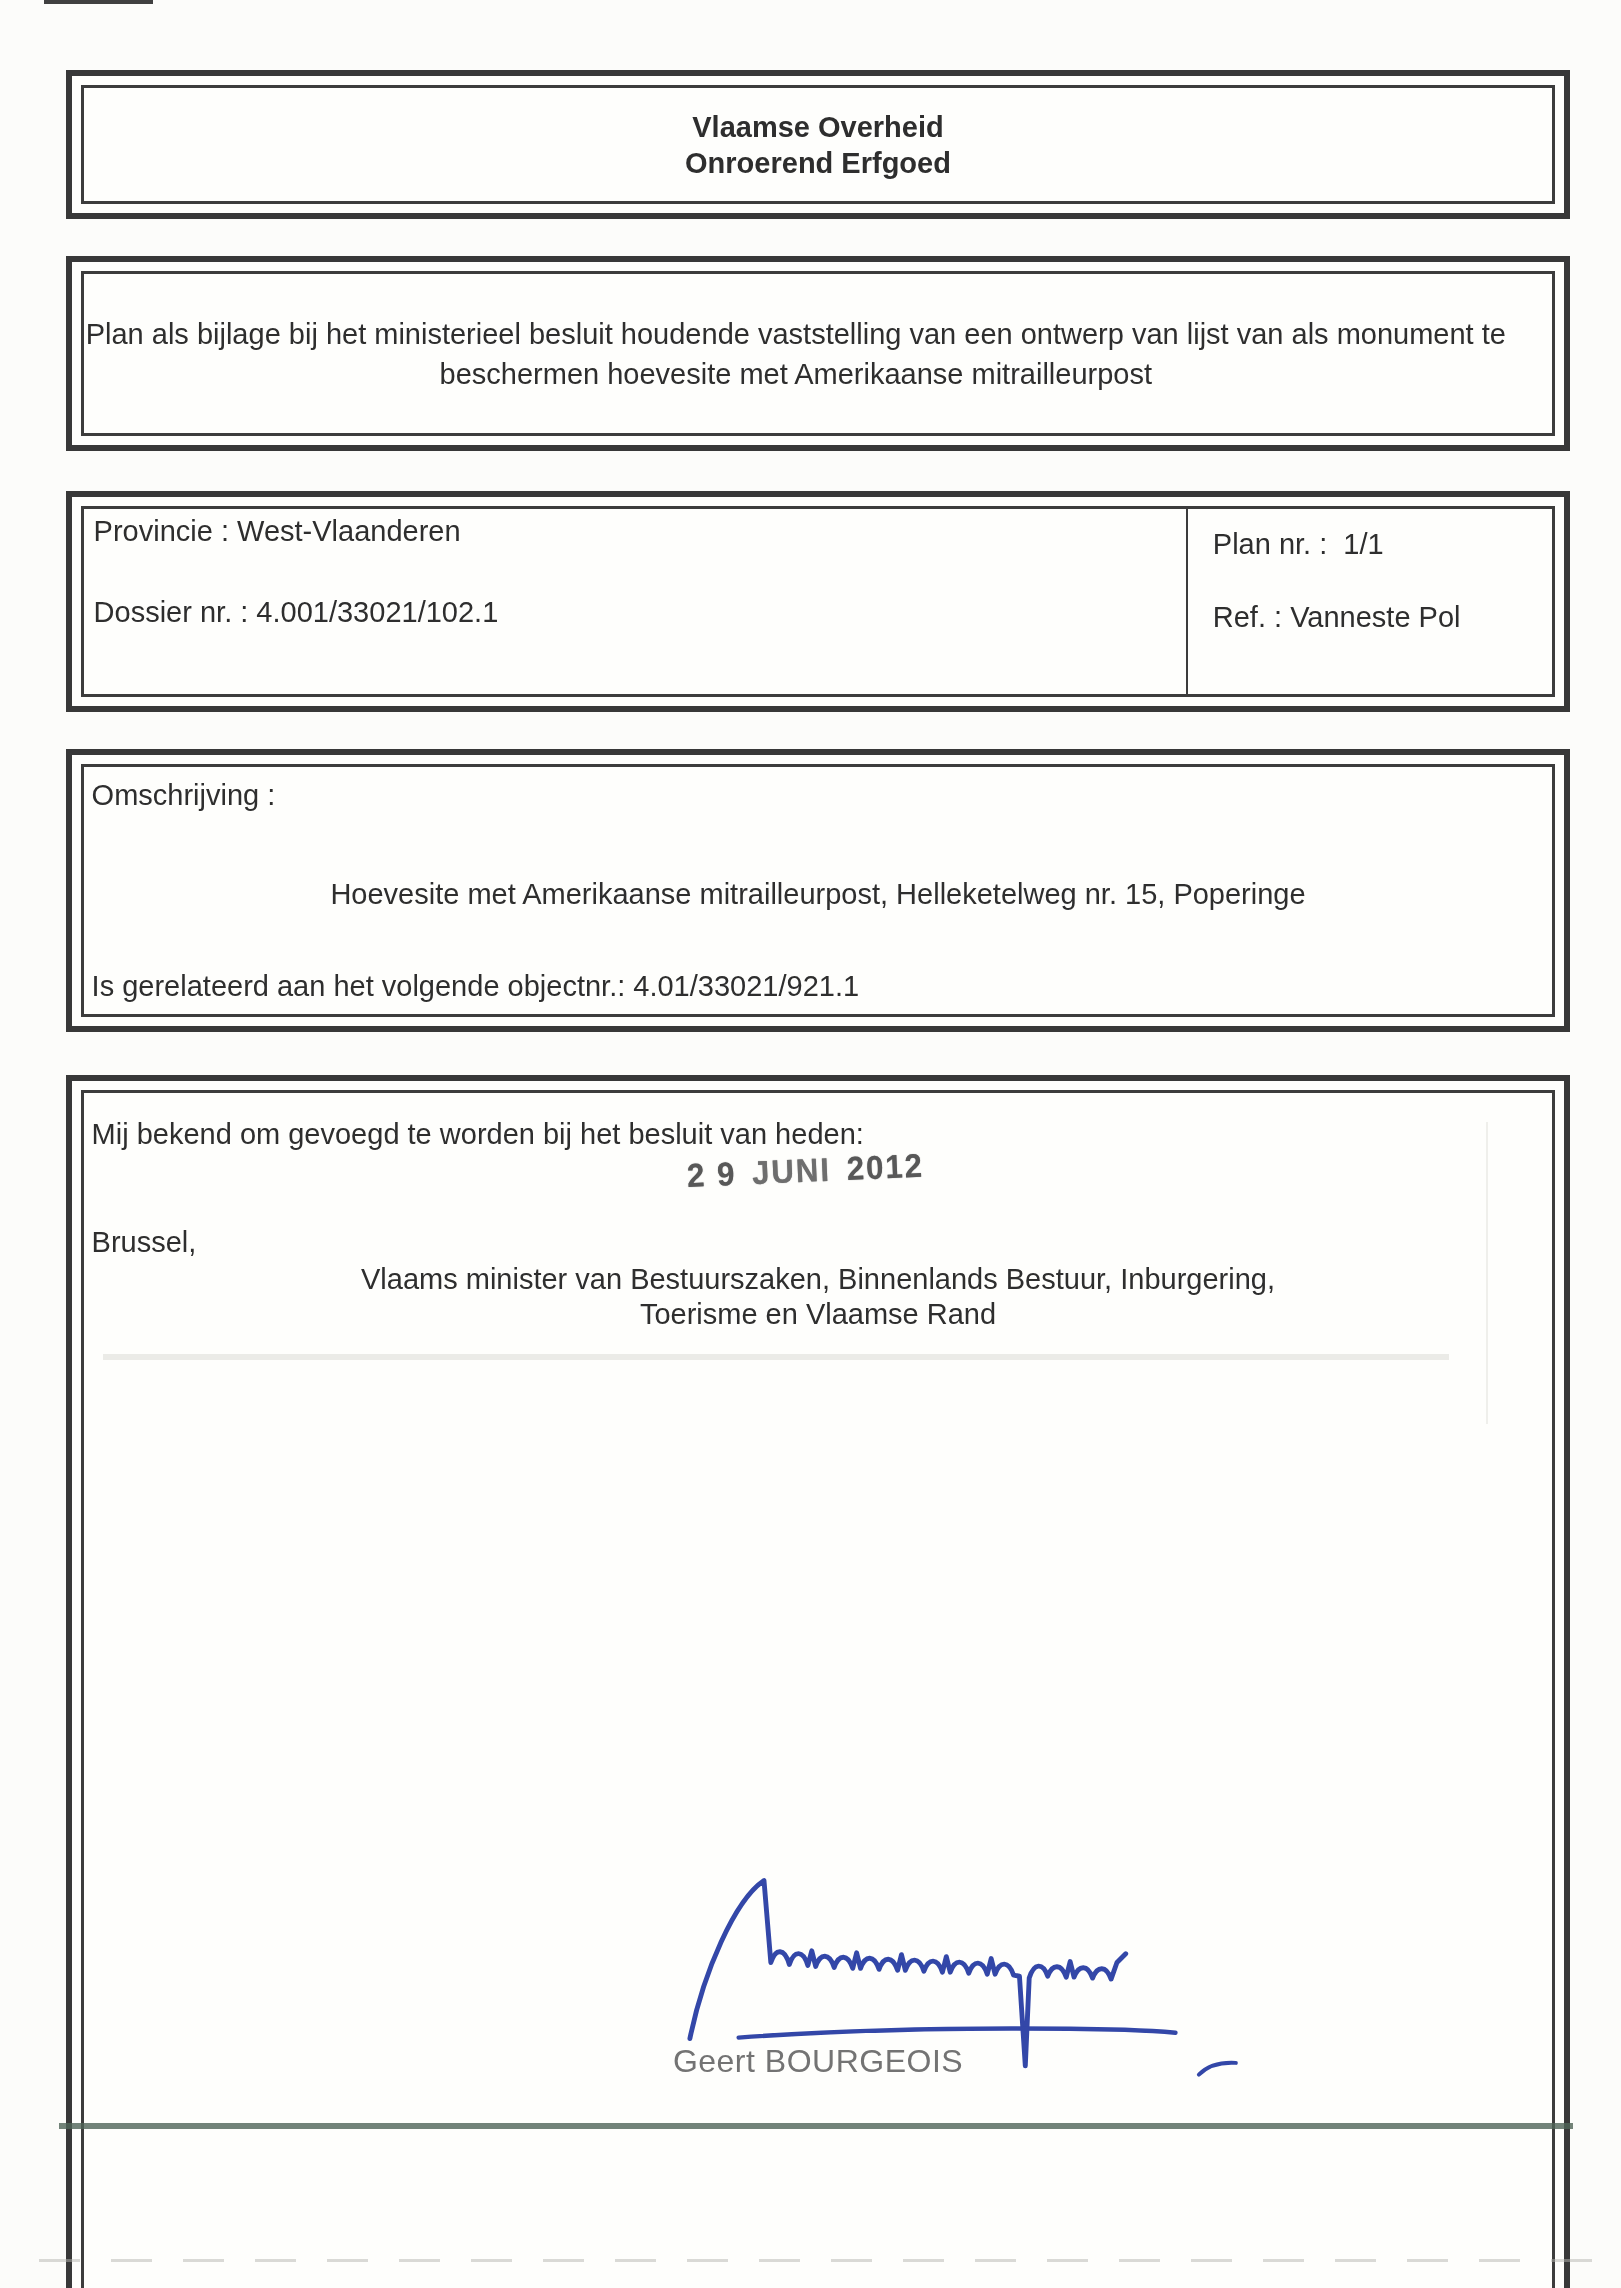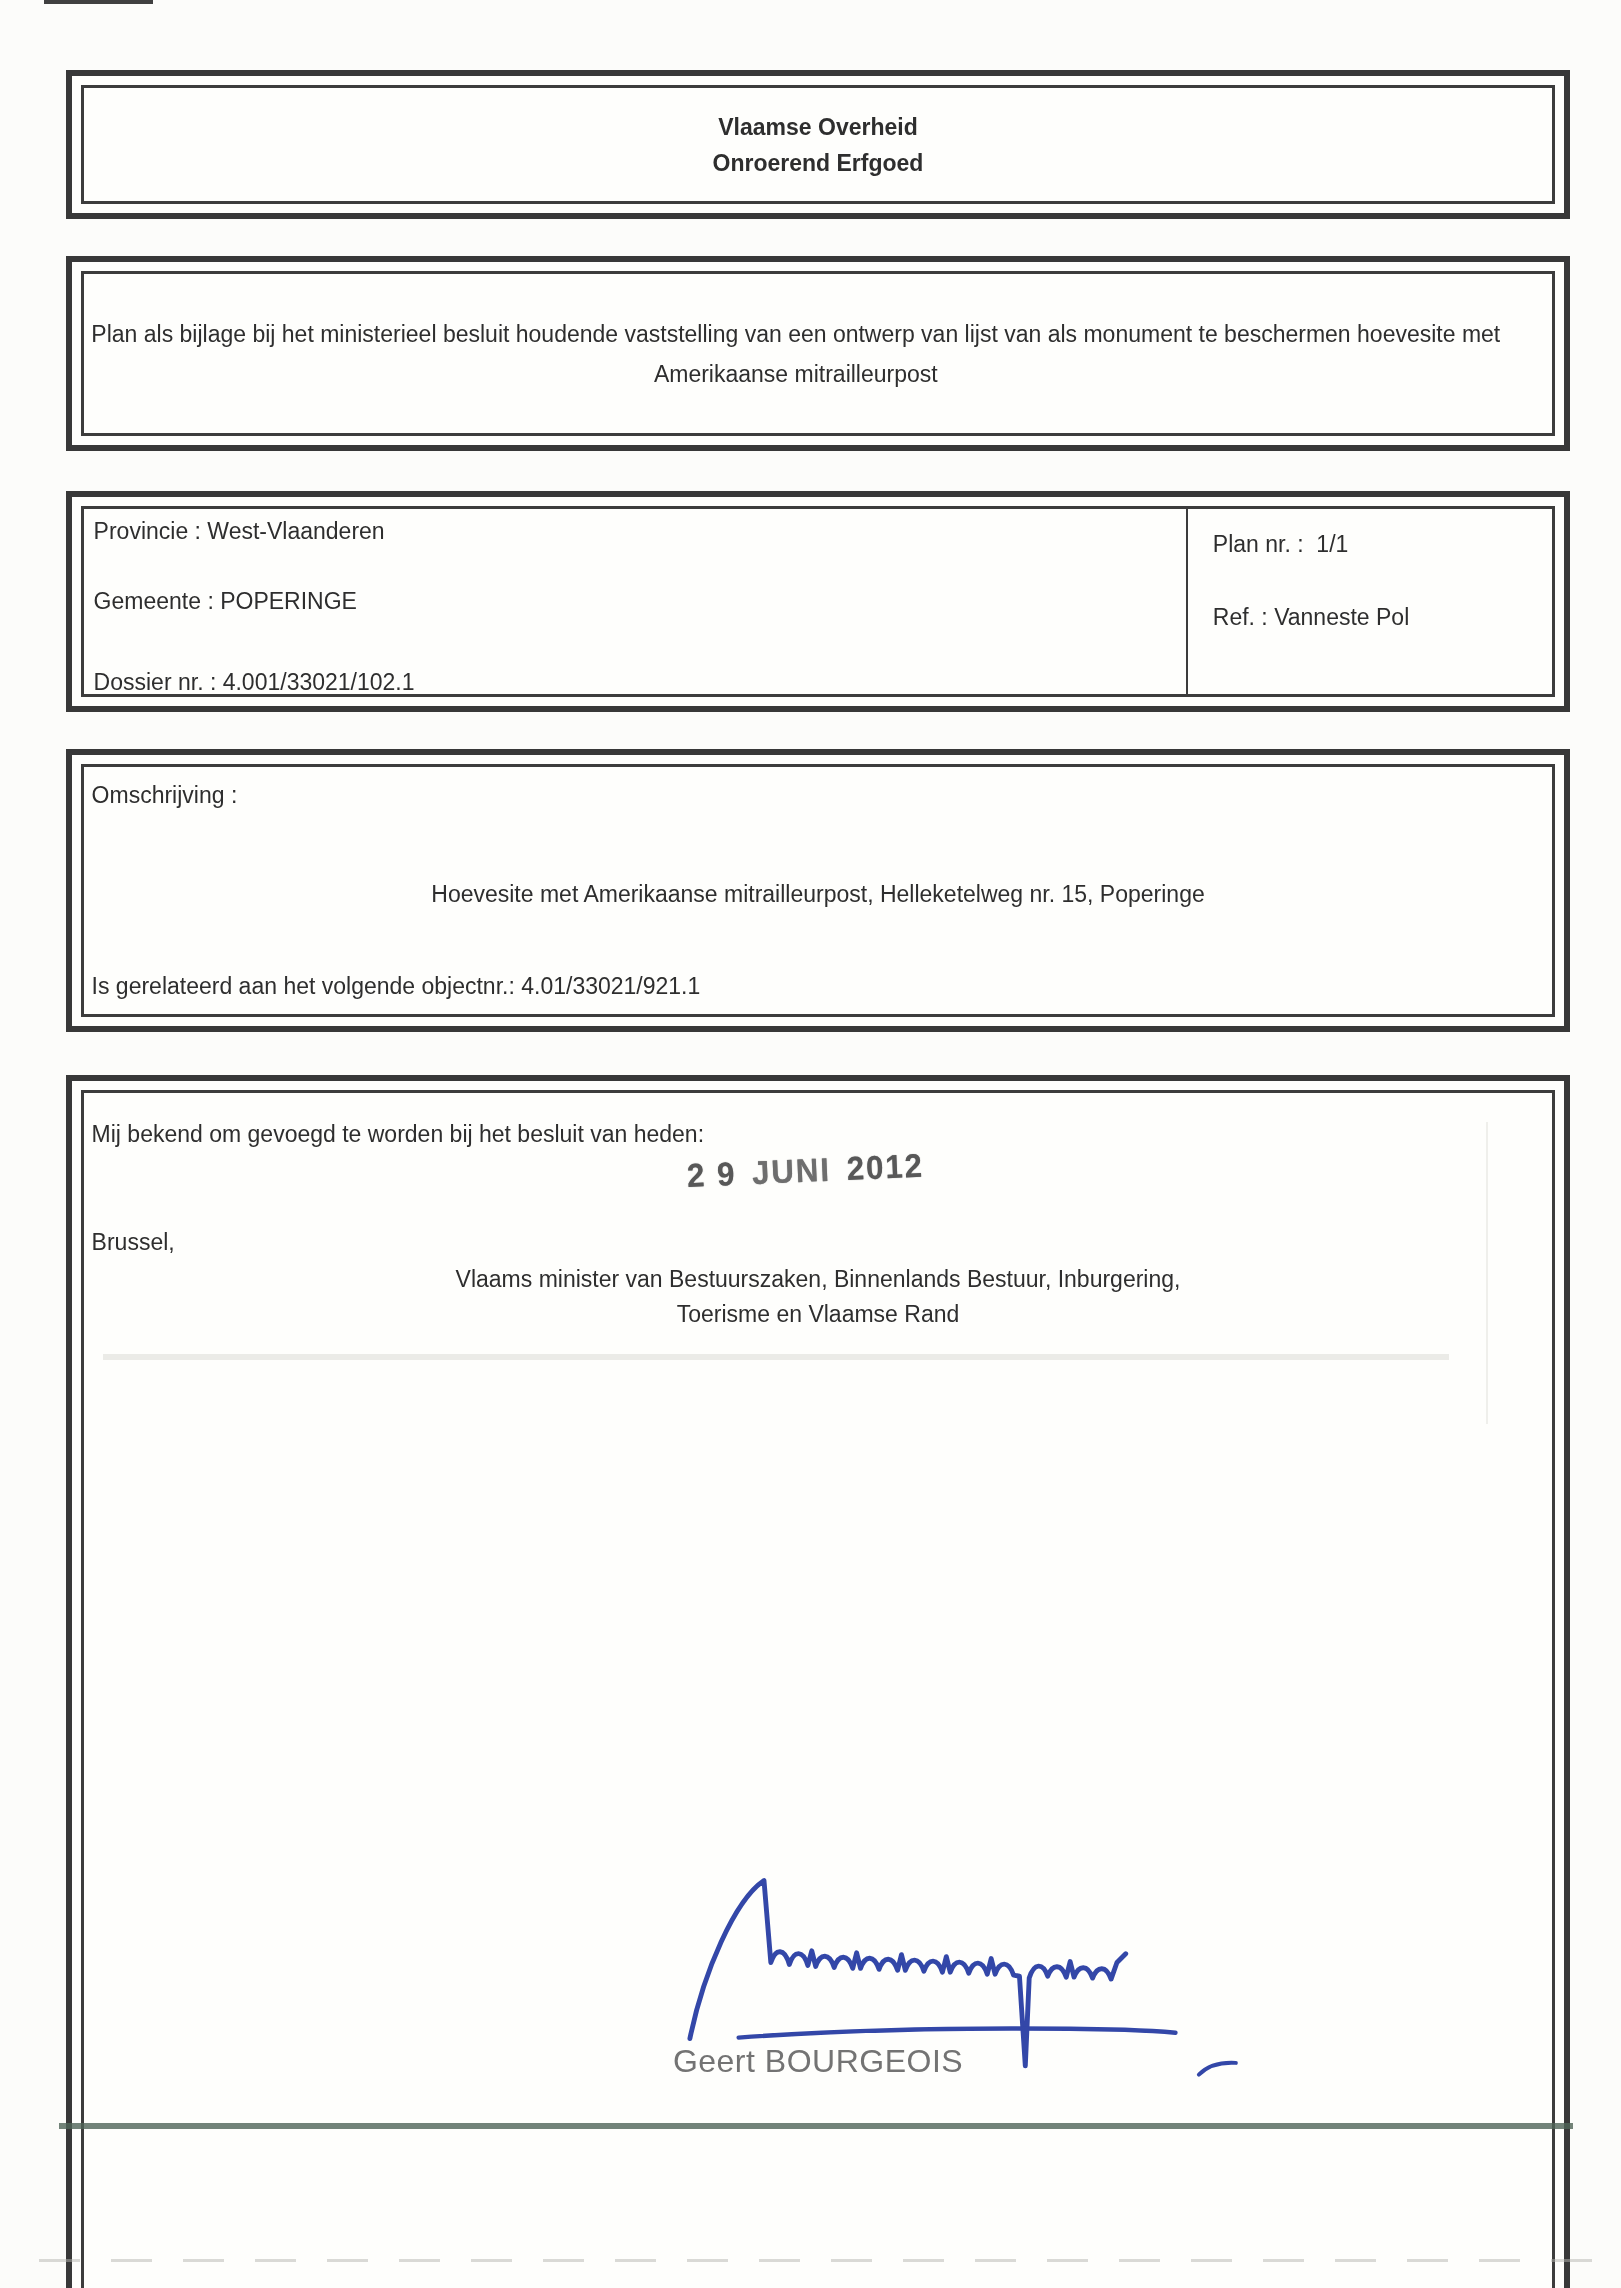--- a/index.html
+++ b/index.html
@@ -20,21 +20,21 @@
     background:#fefefc;
     padding:8.8px;
   }
   .docbox-inner{
     position:relative;
     box-sizing:border-box;
     width:100%;height:100%;
     border:3.9px solid #3c3c3c;
     background:#fefefc;
   }
-  .txt{font-size:23px;line-height:37px;color:#2e2e2e;}
+  .txt{font-size:29px;line-height:37px;color:#2e2e2e;}
   .bold{font-weight:bold;}
   .center{text-align:center;}
 
   
   #box-header{top:70px;height:149px;}
   #box-header .docbox-inner{
     display:flex;flex-direction:column;justify-content:center;align-items:center;
   }
   #box-header .txt{line-height:36px;}
 
@@ -127,21 +127,20 @@
   <div class="docbox" id="box-title">
     <div class="docbox-inner">
       <div class="txt center">Plan als bijlage bij het ministerieel besluit houdende vaststelling van een ontwerp van lijst van als monument te beschermen hoevesite met Amerikaanse mitrailleurpost</div>
     </div>
   </div>
 
   <div class="docbox" id="box-info">
     <div class="docbox-inner">
       <div class="info-left">
         <div class="txt">Provincie : West-Vlaanderen</div>
-        <div class="txt line-gemeente">Gemeente : POPERINGE</div>
         <div class="txt line-dossier">Dossier nr. : 4.001/33021/102.1</div>
       </div>
       <div class="info-right">
         <div class="txt">Plan nr. :  1/1</div>
         <div class="txt line-ref">Ref. : Vanneste Pol</div>
       </div>
     </div>
   </div>
 
   <div class="docbox" id="box-desc">

